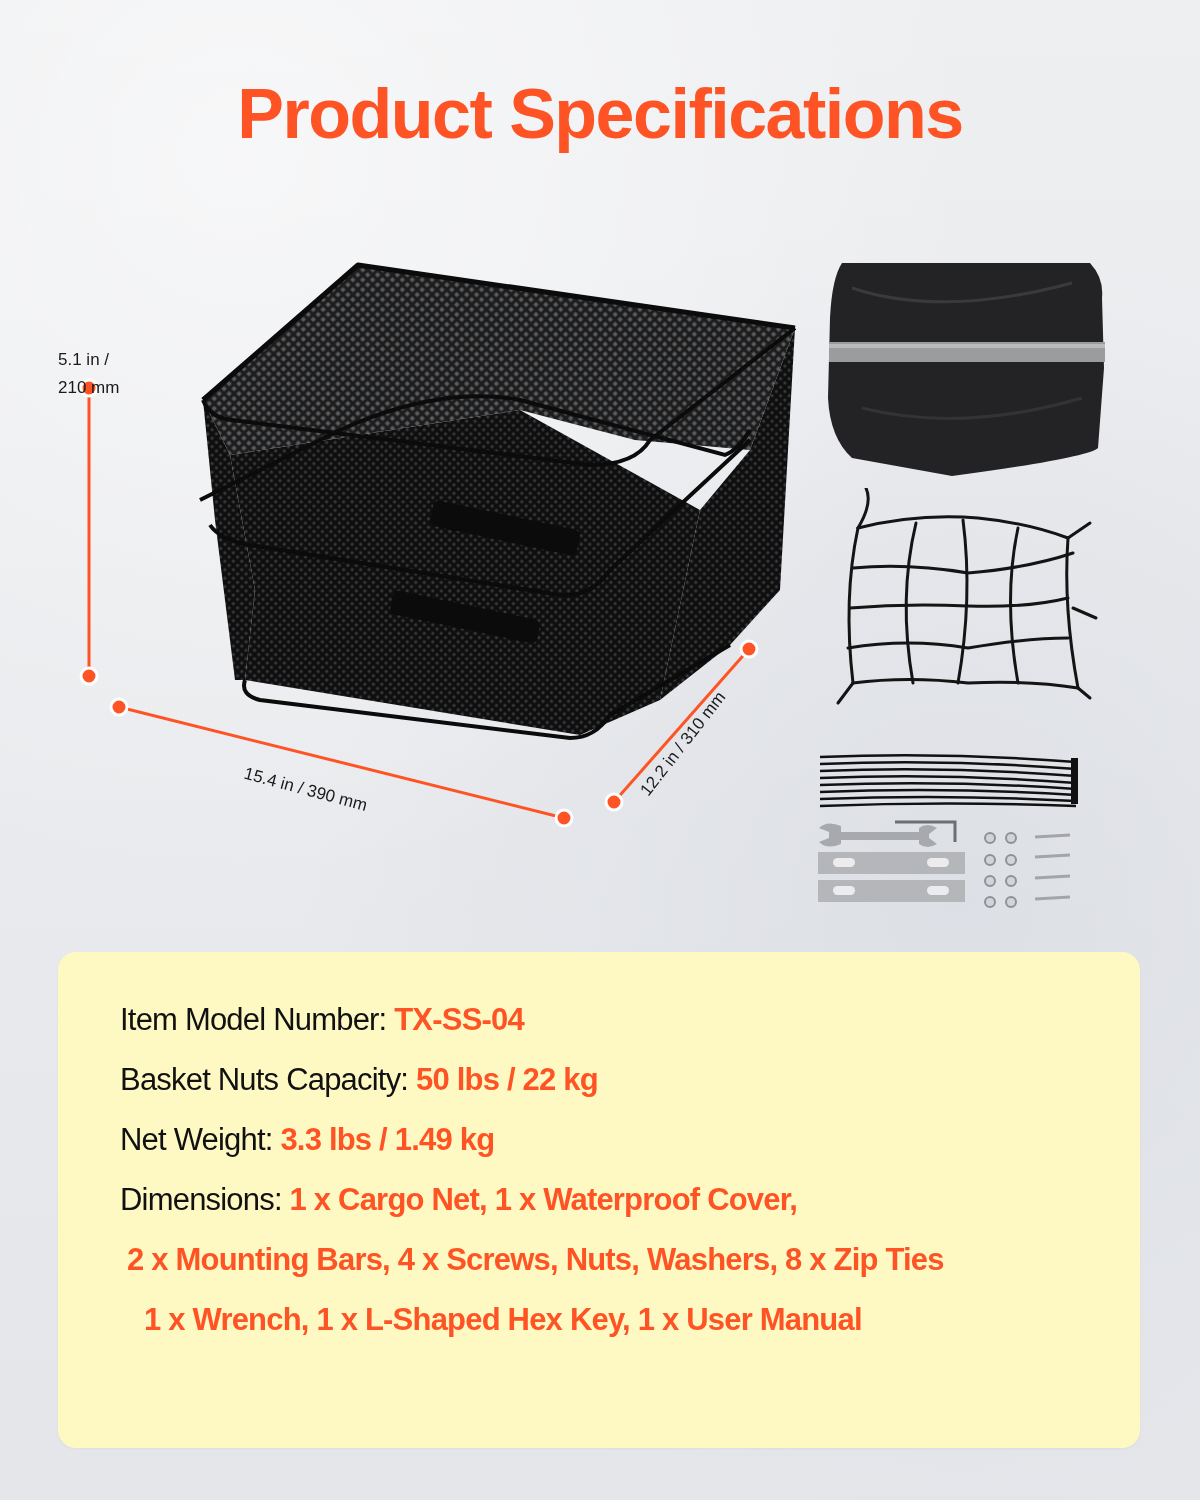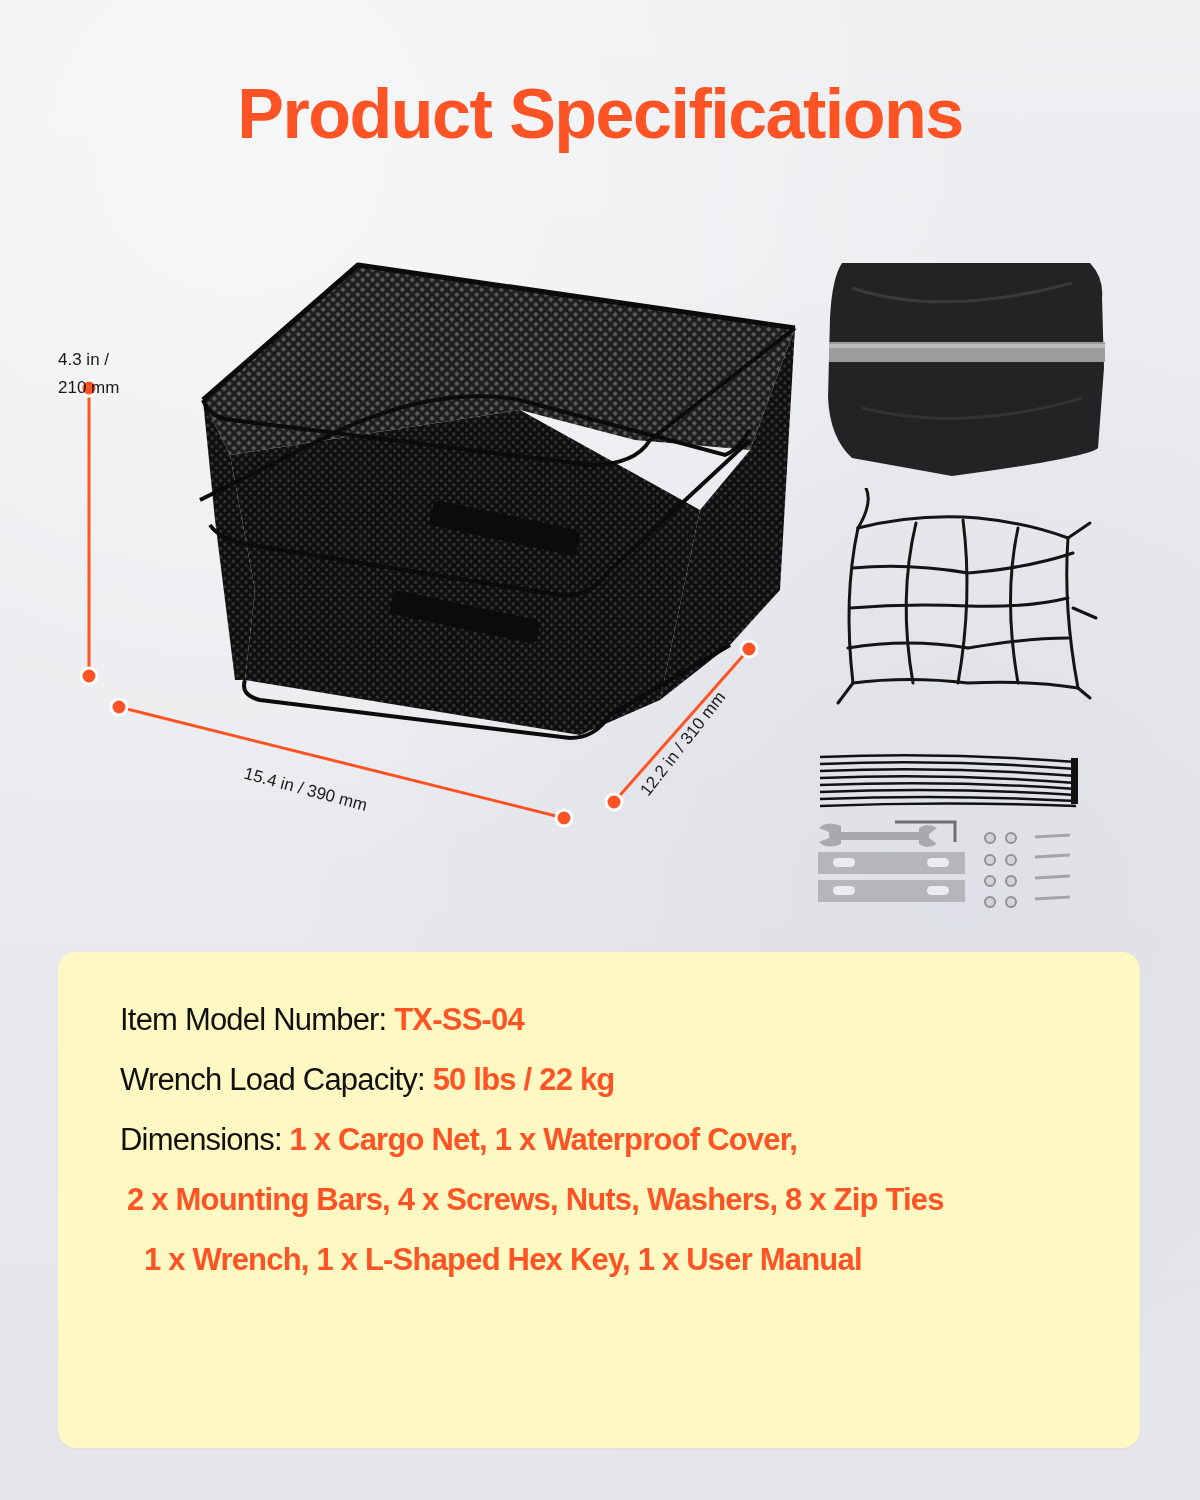--- a/index.html
+++ b/index.html
@@ -119,21 +119,21 @@
   <path d="M 610 170 Q 598 190 585 195 L 380 140 Q 300 125 200 170 L 60 240" stroke="#0b0b0b" stroke-width="4" fill="none"></path>
   <path d="M 70 265 Q 80 280 110 285 L 420 335 Q 450 338 470 310 L 610 180" stroke="#0b0b0b" stroke-width="4" fill="none"></path>
 
   <path d="M 105 420 Q 100 435 120 440 L 430 478 Q 455 478 470 455 L 590 385" stroke="#0b0b0b" stroke-width="4" fill="none"></path>
 
   <rect x="290" y="255" width="150" height="26" rx="6" fill="#0b0b0b" transform="rotate(12 365 268)"></rect>
   <rect x="250" y="345" width="150" height="24" rx="6" fill="#0b0b0b" transform="rotate(12 325 357)"></rect>
 </svg>
 
 <div class="dim-label dim-label-h">
-  <div>4.3 in /</div>
+  <div>5.1 in /</div>
   <div>210 mm</div>
 </div>
 <div class="dim-label dim-label-w">15.4 in / 390 mm</div>
 <div class="dim-label dim-label-d">12.2 in / 310 mm</div>
 
 <svg class="product-image" style="left:822px;top:258px;" width="290" height="222" viewBox="0 0 290 222">
   <path d="M 20 5 L 268 5 Q 282 20 280 40 L 282 110 L 276 190 Q 265 200 130 218 L 30 200 Q 8 180 6 140 L 8 60 Q 10 20 20 5 Z" fill="#232325"></path>
   <path d="M 30 30 Q 120 60 250 25" stroke="#3a3a3d" stroke-width="3" fill="none"></path>
   <path d="M 40 150 Q 140 175 260 140" stroke="#333336" stroke-width="3" fill="none"></path>
   <rect x="7" y="84" width="276" height="20" fill="#9b9c9e"></rect>
@@ -219,21 +219,24 @@
     <line x1="220" y1="81" x2="255" y2="79"></line>
   </g>
 </svg>
 
 <section class="spec-card">
   <div class="spec-list">
     <div class="spec-row">
       <span class="spec-label">Item Model Number: </span><span class="spec-value" style="color: rgb(254, 84, 37);">TX-SS-04</span>
     </div>
     <div class="spec-row">
-      <span class="spec-label">Wrench Load Capacity: </span><span class="spec-value" style="color: rgb(254, 84, 37);">50 lbs / 22 kg</span>
+      <span class="spec-label">Basket Nuts Capacity: </span><span class="spec-value" style="color: rgb(254, 84, 37);">50 lbs / 22 kg</span>
+    </div>
+    <div class="spec-row">
+      <span class="spec-label">Net Weight: </span><span class="spec-value" style="color: rgb(254, 84, 37);">3.3 lbs / 1.49 kg</span>
     </div>
     <div class="spec-row">
       <span class="spec-label">Dimensions: </span><span class="spec-value" style="color: rgb(254, 84, 37); margin-top: 24px;">1 x Cargo Net, 1 x Waterproof Cover,</span>
     </div>
     <div class="spec-row">
       <span class="spec-label"></span><span class="spec-value" style="color: rgb(254, 84, 37); margin-left: 7px;">2 x Mounting Bars, 4 x Screws, Nuts, Washers, 8 x Zip Ties</span>
     </div>
     <div class="spec-row">
       <span class="spec-label"></span><span class="spec-value" style="color: rgb(254, 84, 37); margin-left: 24px;">1 x Wrench, 1 x L-Shaped Hex Key, 1 x User Manual</span>
     </div>

